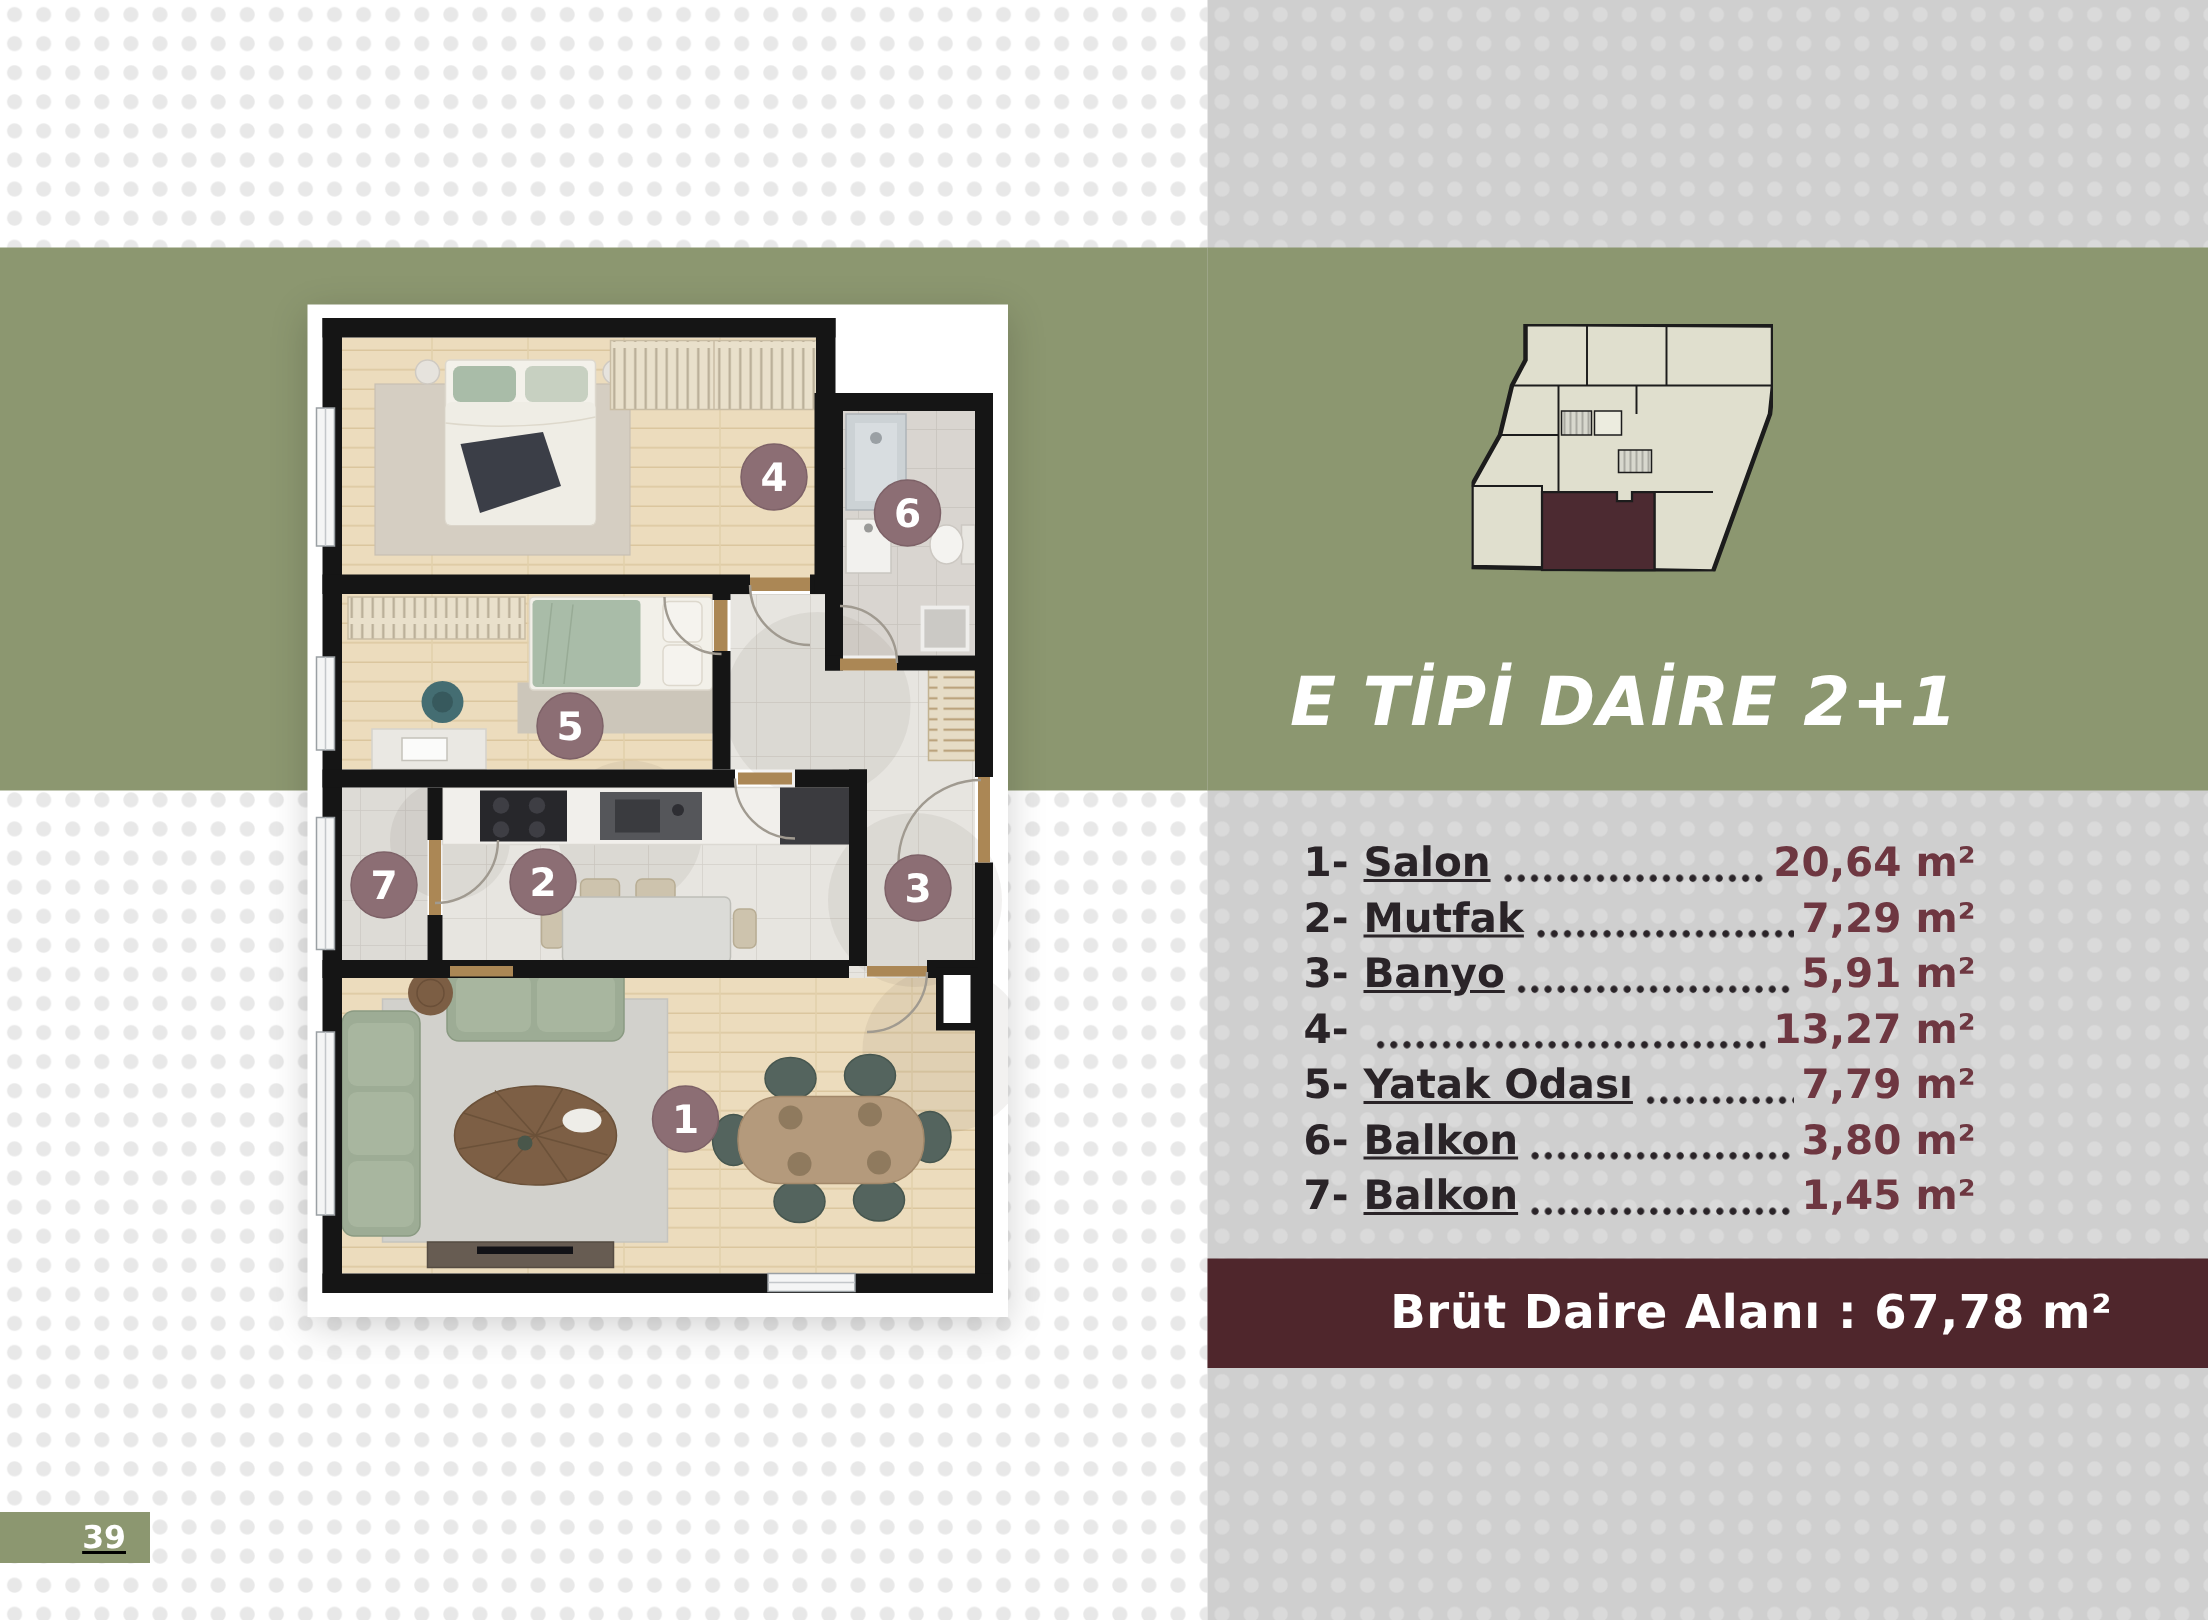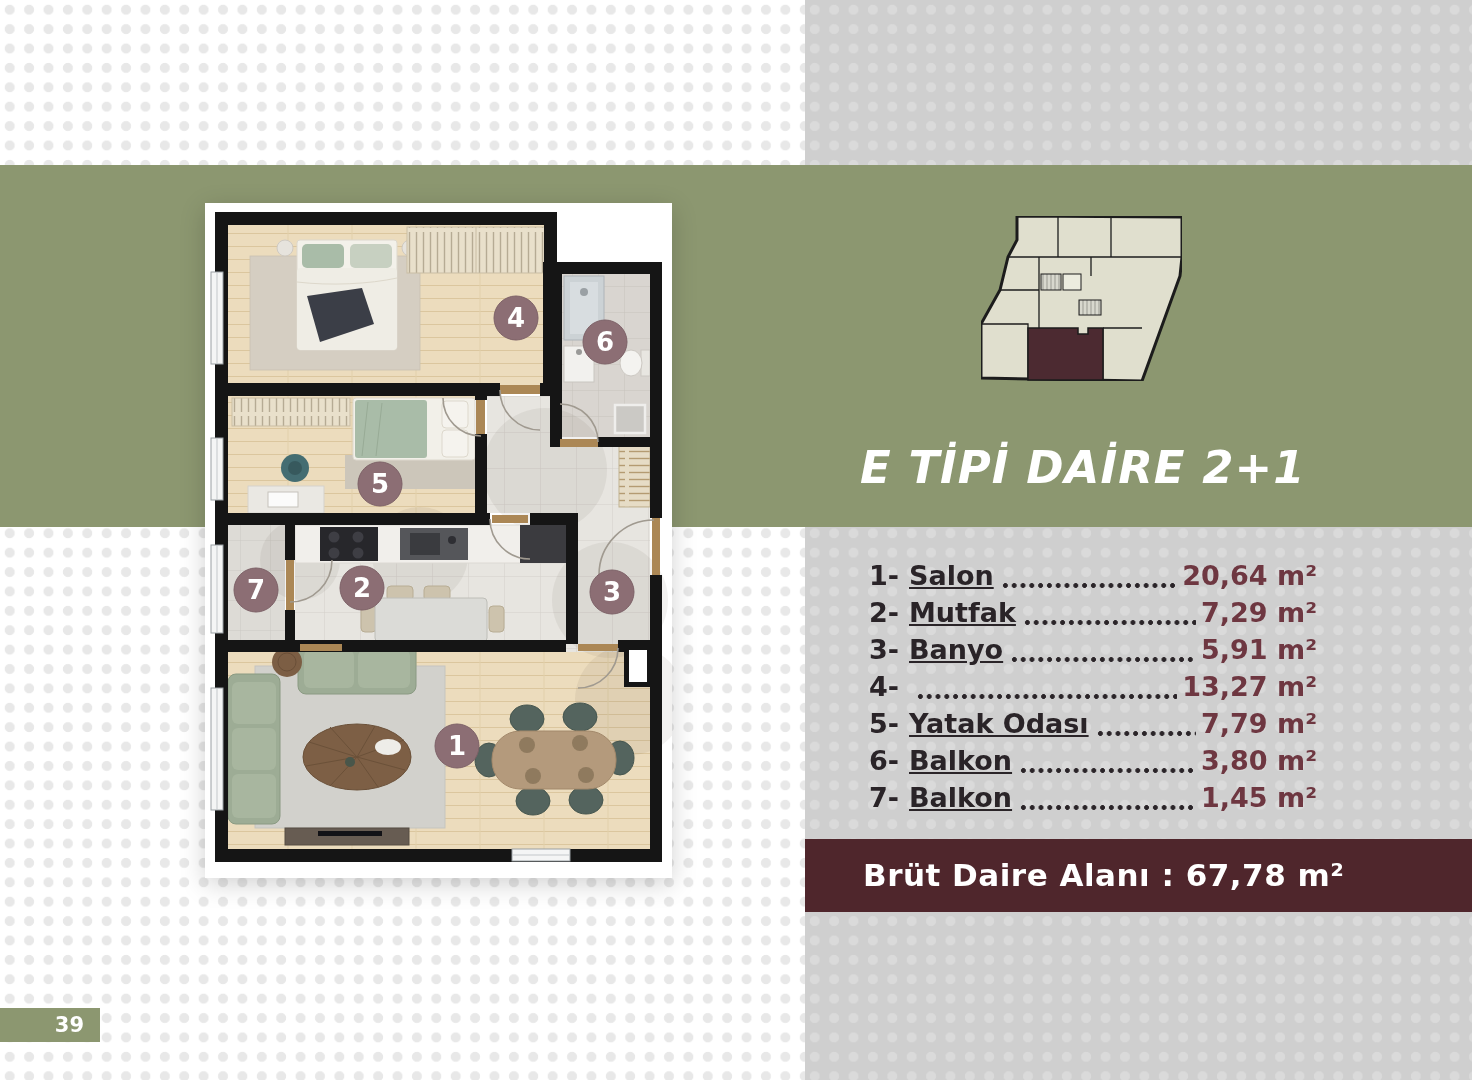--- a/index.html
+++ b/index.html
@@ -29,34 +29,34 @@
   .row{display:flex;align-items:baseline;height:37px;font-size:27px;font-weight:bold;color:#2a2428;}
   .row .num{min-width:40px;white-space:nowrap;}
   .row .rname{white-space:nowrap;text-decoration:underline;}
   .leader{flex:1;align-self:flex-end;height:10px;margin:0 5px 7px 7px;
     background-image:radial-gradient(circle,#2a2428 2.1px,transparent 2.6px);
     background-size:8.8px 8.8px;background-repeat:repeat-x;background-position:left bottom;}
   .row .rval{color:#6e3741;white-space:nowrap;}
 
   .gross-bar{position:absolute;left:0;top:839px;width:667px;height:73px;background:#4f262c;}
   .gross-bar span{display:block;padding-left:58px;line-height:73px;font-size:31px;
-    font-weight:bold;color:#ffffff;letter-spacing:0.5px;white-space:nowrap;}
+    font-weight:bold;color:#ffffff;letter-spacing:0.5px;white-space:nowrap;text-align:center;}
 
   
   .plan-box{position:absolute;left:205px;top:203px;width:467px;height:675px;background:#ffffff;
     box-shadow:0 6px 24px rgba(0,0,0,0.18);}
 
   
   .logo{position:absolute;left:38px;top:25px;width:200px;height:110px;}
   .logo svg{position:absolute;left:0;top:0;}
   .logo .brand{position:absolute;left:48px;top:74px;font-family:"Liberation Serif",serif;
     font-size:26px;color:#567549;letter-spacing:2px;white-space:nowrap;}
 
   
-  .page-badge{position:absolute;left:0;top:1008px;width:100px;height:34px;background:#8c9770;}
+  .page-badge{position:absolute;left:0;top:1008px;width:100px;height:34px;background:#8c9770;text-decoration:underline;}
   .page-badge span{display:block;text-align:right;padding-right:16px;line-height:34px;
     font-size:21px;font-weight:bold;color:#ffffff;}
 </style>
 </head>
 <body>
 
 <div id="page">
 
   <div class="dots-left"></div>
   <div class="olive-band"></div>

